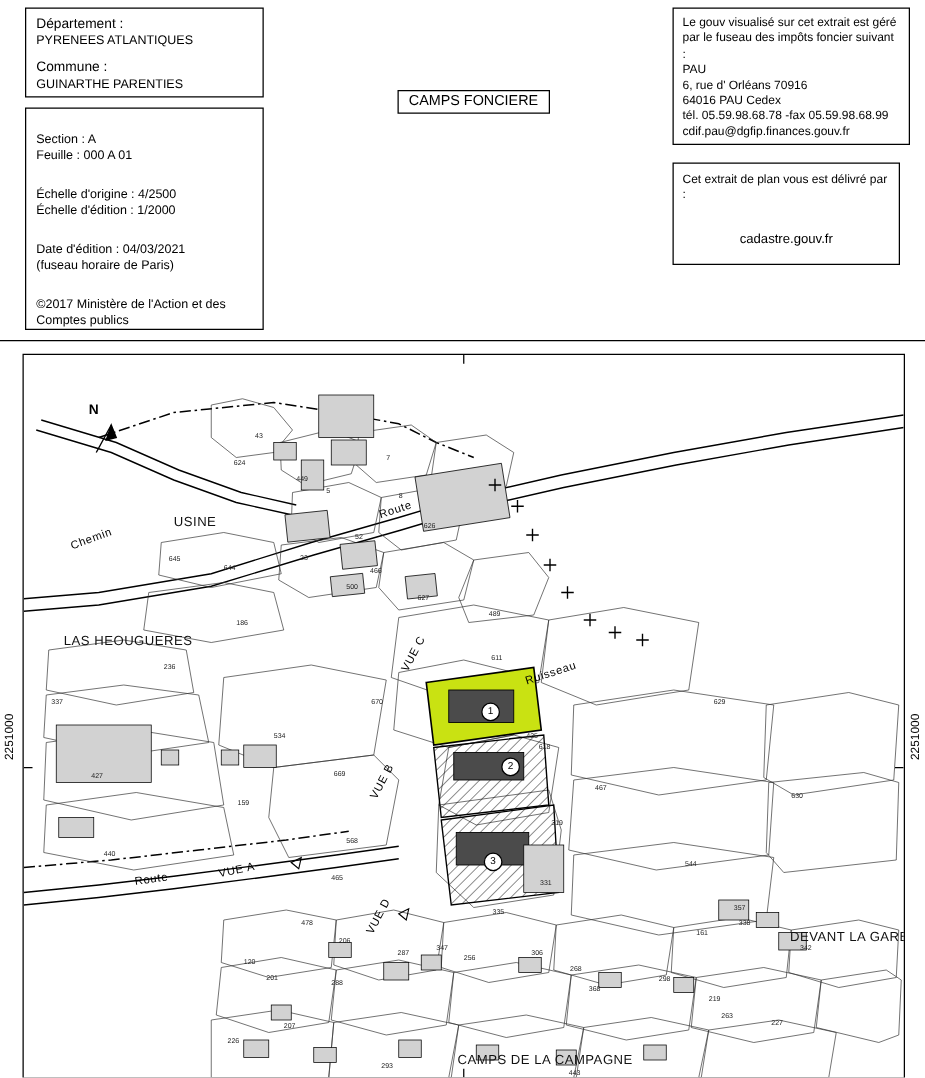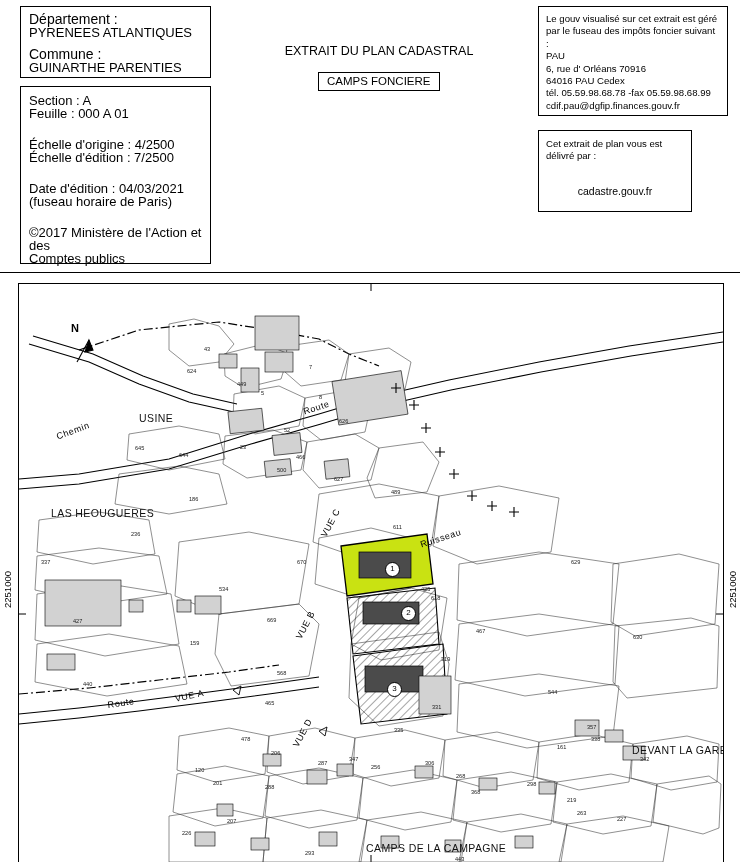--- a/index.html
+++ b/index.html
@@ -4,26 +4,26 @@
 <style>
   html,body{margin:0;padding:0;background:#ffffff;}
   body{width:740px;height:862px;position:relative;font-family:"Liberation Sans",sans-serif;color:#000;}
   .page{position:absolute;left:0;top:0;width:740px;height:862px;overflow:hidden;}
 
   
   .hdr{position:absolute;left:0;top:0;width:740px;height:268px;}
   .box{position:absolute;border:1px solid #000;box-sizing:border-box;}
 
   .box-left-top{left:20px;top:6px;width:191px;height:72px;padding:6px 8px;}
-  .box-left-bottom{left:20px;top:86px;width:191px;height:178px;padding:7px 8px;}
+  .box-left-bottom{left:20px;top:86px;width:191px;height:178px;padding:18px 8px;}
   .box-right-top{left:538px;top:6px;width:190px;height:110px;padding:6px 7px;}
-  .box-right-bottom{left:538px;top:130px;width:154px;height:82px;padding:7px 7px;}
-
-  .lbl{font-size:14px;line-height:13px;}
-  .val{font-size:13px;line-height:13px;}
+  .box-right-bottom{left:538px;top:130px;width:182px;height:82px;padding:7px 7px;}
+
+  .lbl{font-size:11px;line-height:13px;}
+  .val{font-size:10px;line-height:13px;}
   .sp{height:9px;}
 
   .title-main{position:absolute;left:218px;top:12px;width:322px;text-align:center;
               font-size:14.5px;letter-spacing:.1px;}
   .title-sub{position:absolute;left:218px;top:44px;width:322px;text-align:center;font-size:12.5px;}
   .title-uf{position:absolute;left:318px;top:72px;border:1px solid #000;padding:2px 8px 3px 8px;
             font-size:11.5px;}
 
   .rt-line{font-size:9.6px;line-height:12.4px;}
   .rb-line{font-size:9.6px;line-height:12.4px;}
@@ -65,32 +65,31 @@
       <div class="lbl">Commune :</div>
       <div class="val">GUINARTHE PARENTIES</div>
     </div>
 
     <div class="box box-left-bottom">
       <div class="val">Section : A</div>
       <div class="val">Feuille : 000 A 01</div>
       <div class="sp"></div>
         <div class="sp"></div>
       <div class="val">Échelle d'origine : 4/2500</div>
-      <div class="val">Échelle d'édition : 7/2500</div>
+      <div class="val">Échelle d'édition : 1/2000</div>
       <div class="sp"></div>
         <div class="sp"></div>
       <div class="val">Date d'édition : 04/03/2021</div>
       <div class="val">(fuseau horaire de Paris)</div>
       <div class="sp"></div>
         <div class="sp"></div>
       <div class="val">©2017 Ministère de l'Action et des</div>
       <div class="val">Comptes publics</div>
     </div>
 
-    <div class="title-sub">EXTRAIT DU PLAN CADASTRAL</div>
     <div class="title-uf">CAMPS FONCIERE</div>
 
     <div class="box box-right-top">
       <div class="rt-line">Le gouv visualisé sur cet extrait est géré</div>
       <div class="rt-line">par le fuseau des impôts foncier suivant :</div>
       <div class="rt-line">PAU</div>
       <div class="rt-line"> 6, rue  d' Orléans 70916</div>
       <div class="rt-line">64016 PAU  Cedex</div>
       <div class="rt-line">tél. 05.59.98.68.78 -fax 05.59.98.68.99</div>
       <div class="rt-line">cdif.pau@dgfip.finances.gouv.fr</div>

